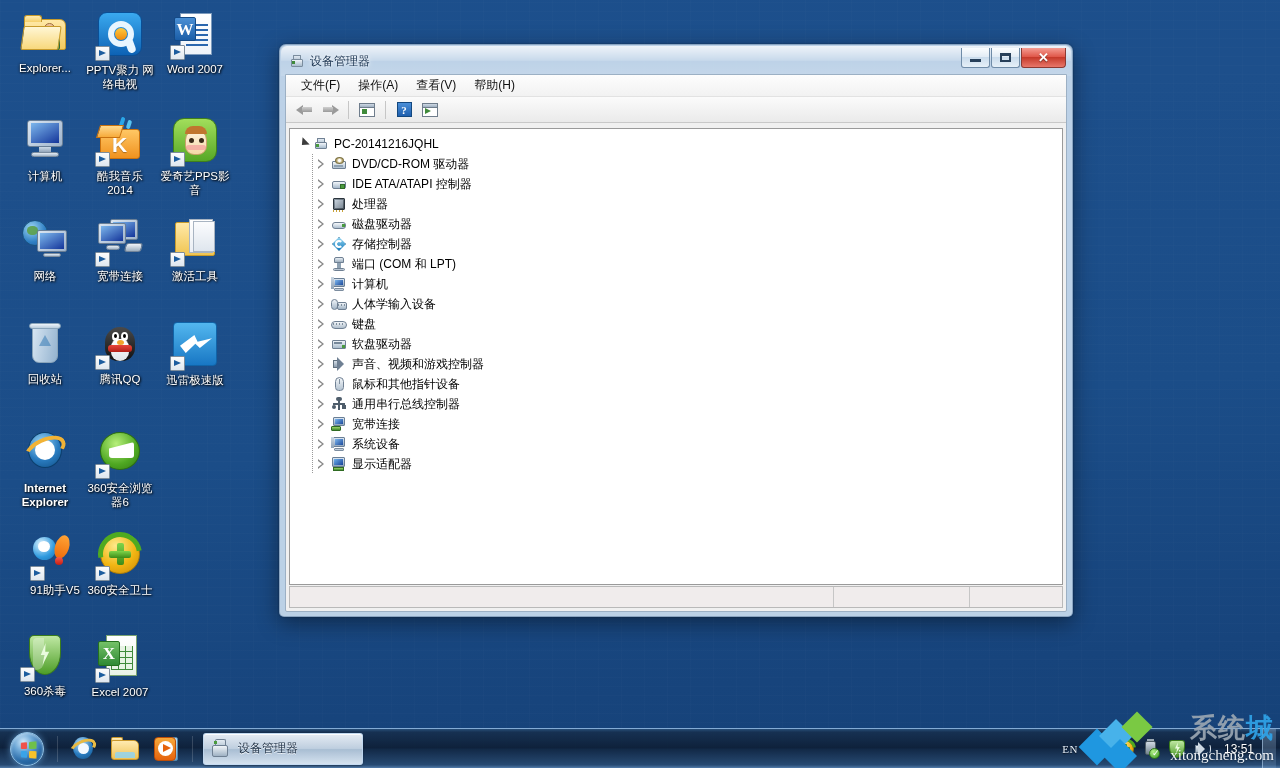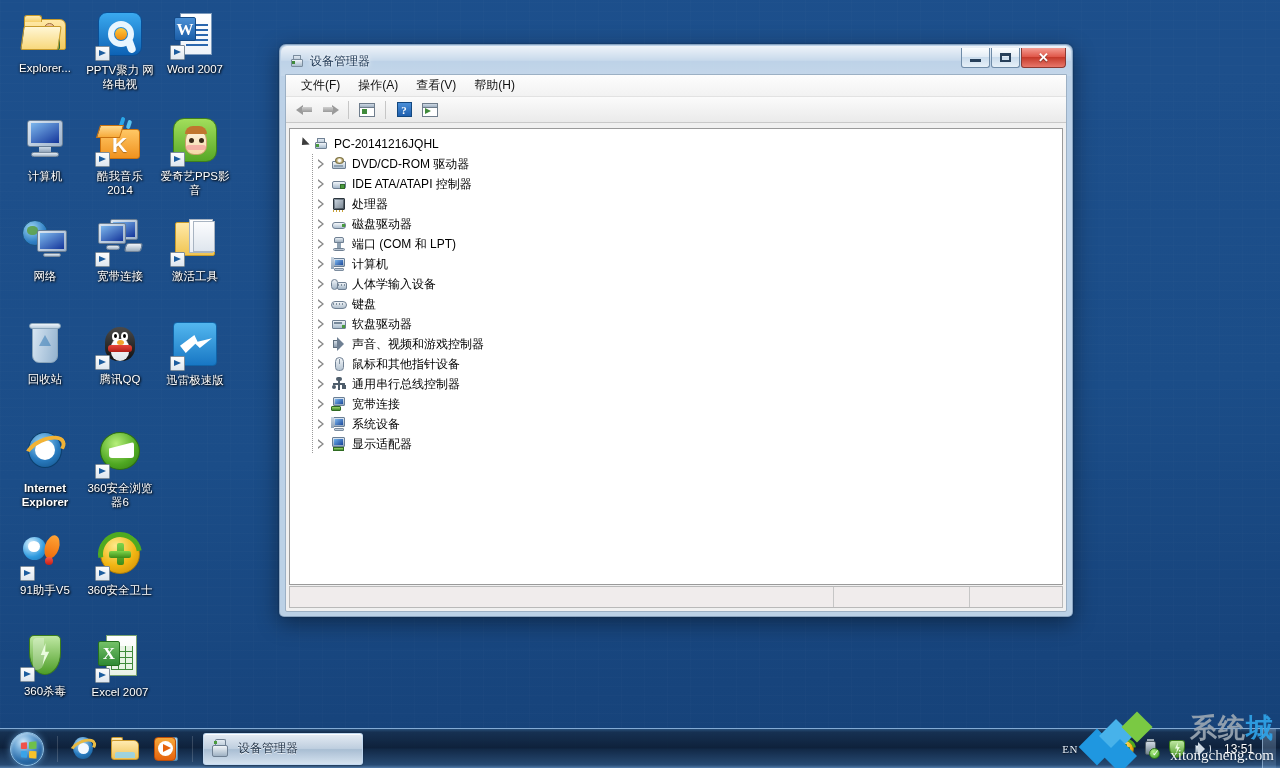--- a/index.html
+++ b/index.html
@@ -975,21 +975,21 @@
       <div class="dicon" style="left: 79px; top: 424px;">
         <div class="glyph">
           <div class="ic-360b">
             <div class="ring2"></div>
             <div class="cut"></div>
           </div>
           <div class="shortcut-arrow"></div>
         </div>
         <div class="dlabel">360安全浏览器6</div>
       </div>
-      <div class="dicon" style="left: 4px; top: 526px;">
+      <div class="dicon" style="left: 14px; top: 526px;">
         <div class="glyph">
           <div class="ic-91">
             <div class="b1"></div>
             <div class="b1h"></div>
             <div class="b2"></div>
             <div class="b3"></div>
           </div>
           <div class="shortcut-arrow"></div>
         </div>
         <div class="dlabel">91助手V5</div>
@@ -1129,20 +1129,30 @@
             </div>
             <div class="tnode child">
               <div class="expander">
                 <div class="tri-hollow"></div>
               </div>
               <div class="dev-icon di-disk">
                 <div class="body"></div>
                 <div class="led"></div>
               </div>
               <div class="tlabel">磁盘驱动器</div>
+            </div>
+            <div class="tnode child">
+              <div class="expander">
+                <div class="tri-hollow"></div>
+              </div>
+              <div class="dev-icon di-storage">
+                <div class="dia"></div>
+                <div class="c"></div>
+              </div>
+              <div class="tlabel">存储控制器</div>
             </div>
             <div class="tnode child">
               <div class="expander">
                 <div class="tri-hollow"></div>
               </div>
               <div class="dev-icon di-port">
                 <div class="top"></div>
                 <div class="neck"></div>
                 <div class="base"></div>
               </div>

